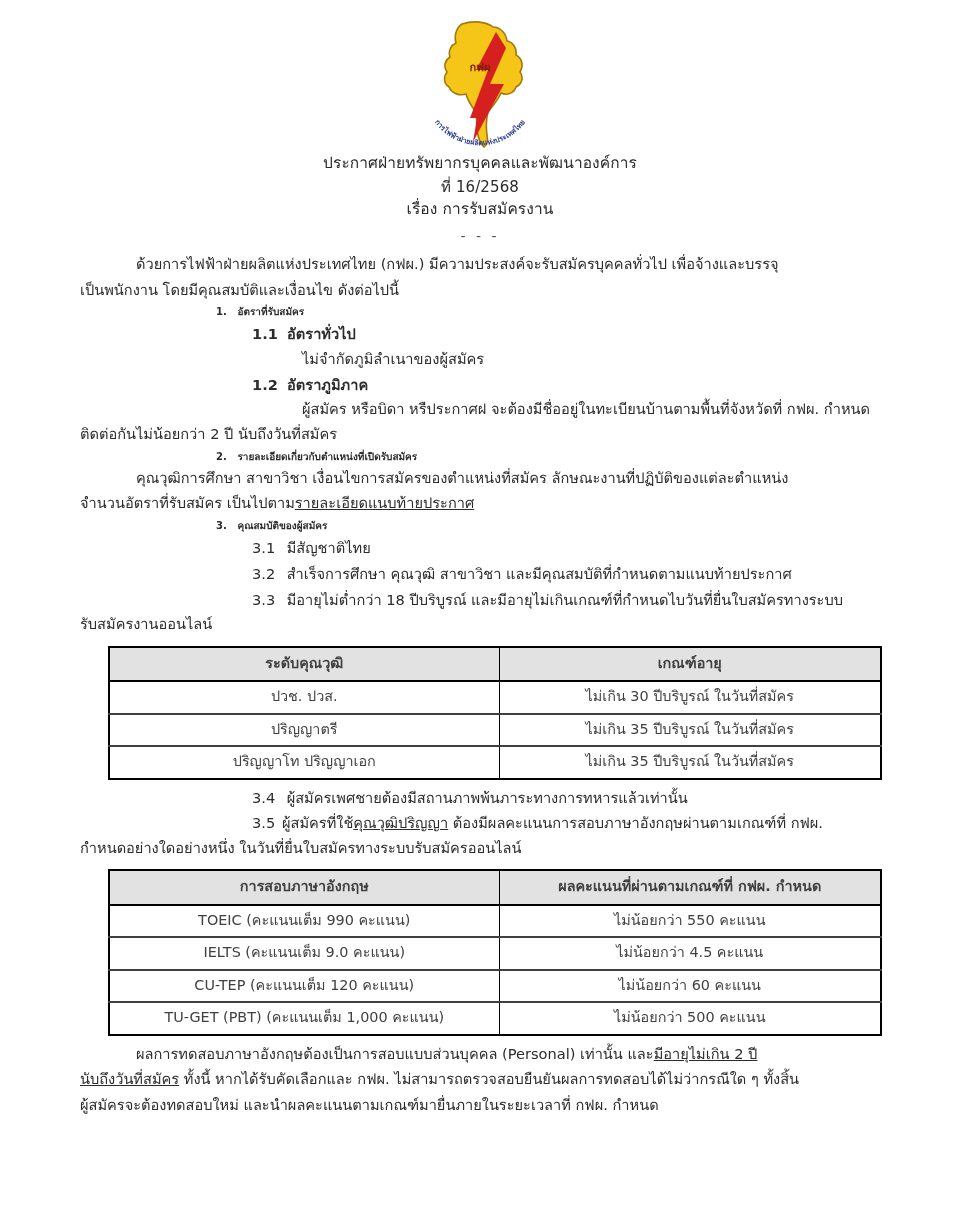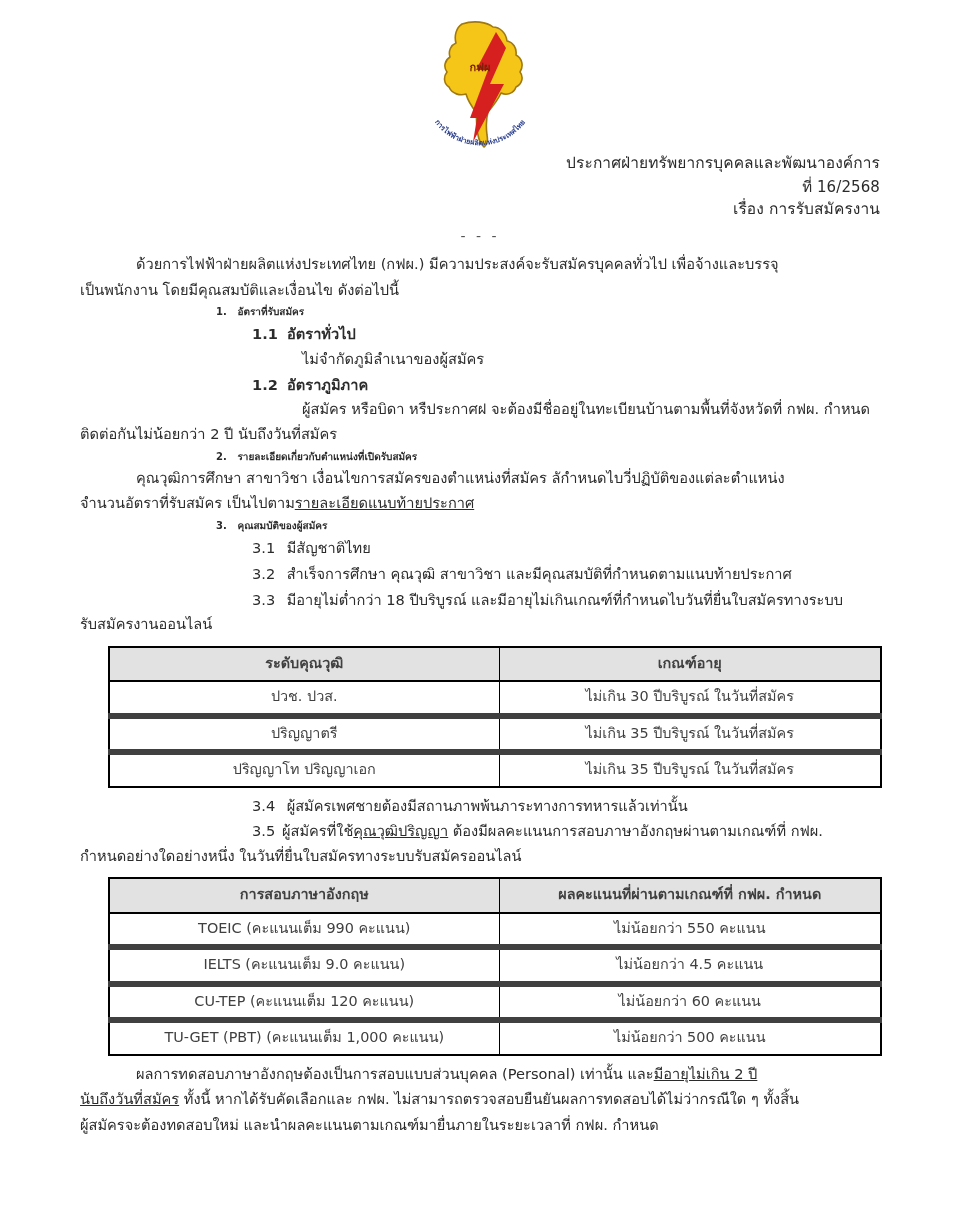--- a/index.html
+++ b/index.html
@@ -43,21 +43,20 @@
 
   
   .heading {
     text-align: center;
     line-height: 1.52;
   }
   .heading .h-line {
     font-size: 15.5px;
     letter-spacing: .1px;
     color: #2b2b2b;
-    text-align: right;
   }
   .heading .h-title { font-size: 15.5px; }
   .heading .h-sub   { font-size: 15px; }
   .heading .h-topic { font-size: 15.5px; }
   .dash-sep {
     text-align: center;
     font-size: 14px;
     letter-spacing: 3px;
     color: #555;
     margin-top: 6px;
@@ -133,21 +132,21 @@
   }
   table.doc-table thead th {
     background: #e2e2e2;
     font-weight: bold;
     border-bottom: 2px solid #000;
     padding: 6px 4px 7px 4px;
   }
   table.doc-table col.c1 { width: 390px; }
   table.doc-table col.c2 { width: 382px; }
   table.doc-table tbody tr td { border-top: 1px solid #000; }
-  table.doc-table tbody tr + tr td { border-top: 6px solid #404040; margin-top: 12px; }
+  table.doc-table tbody tr + tr td { border-top: 2px solid #404040; margin-top: 12px; }
 </style>
 </head>
 <body>
 
 <div class="page">
 
   <div class="logo-wrap">
     <div class="logo">
       <svg width="140" height="146" viewBox="0 0 140 146" xmlns="http://www.w3.org/2000/svg">
         <defs>
@@ -206,21 +205,21 @@
       <span class="num">1.2</span>
       <span>อัตราภูมิภาค</span>
     </div>
     <div class="lvl3">ผู้สมัคร หรือบิดา หรืประกาศฝ จะต้องมีชื่ออยู่ในทะเบียนบ้านตามพื้นที่จังหวัดที่ กฟผ. กำหนด</div>
     <div class="hang">ติดต่อกันไม่น้อยกว่า 2 ปี นับถึงวันที่สมัคร</div>
 
     <div class="lvl1">
       <span class="num">2.</span>
       <span>รายละเอียดเกี่ยวกับตำแหน่งที่เปิดรับสมัคร</span>
     </div>
-    <p class="para">คุณวุฒิการศึกษา สาขาวิชา เงื่อนไขการสมัครของตำแหน่งที่สมัคร ลักำหนดไบวี่ปฏิบัติของแต่ละตำแหน่ง</p>
+    <p class="para">คุณวุฒิการศึกษา สาขาวิชา เงื่อนไขการสมัครของตำแหน่งที่สมัคร ลักษณะงานที่ปฏิบัติของแต่ละตำแหน่ง</p>
     <p class="para no-indent">
       <span>จำนวนอัตราที่รับสมัคร เป็นไปตาม</span><span class="u">รายละเอียดแนบท้ายประกาศ</span>
     </p>
 
     <div class="lvl1">
       <span class="num">3.</span>
       <span>คุณสมบัติของผู้สมัคร</span>
     </div>
 
     <div class="lvl2">

